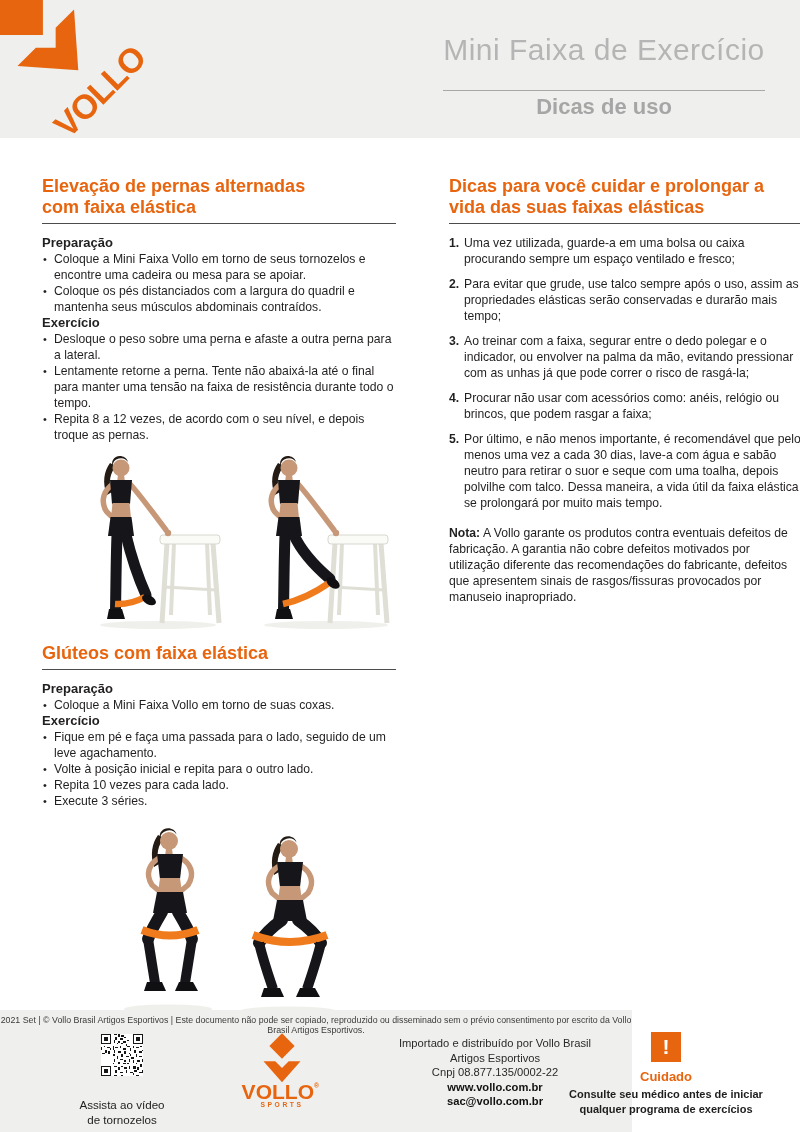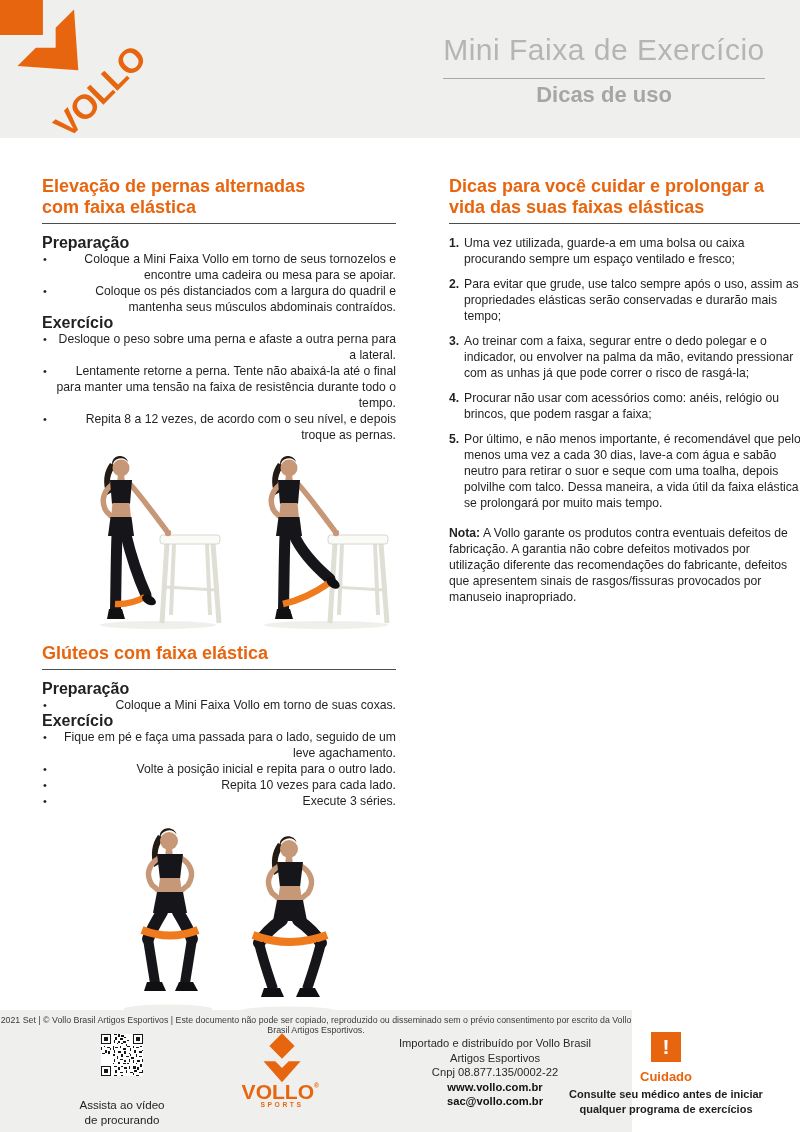--- a/index.html
+++ b/index.html
@@ -4,32 +4,32 @@
 <style>
   html,body{margin:0;padding:0;background:#fff;}
   .page{position:relative;width:800px;height:1132px;background:#ffffff;
         font-family:"Liberation Sans",sans-serif;color:#221f1f;overflow:hidden;}
 
   
   .header{position:absolute;left:0;top:0;width:800px;height:138px;background:#efefed;}
   .logo-svg{position:absolute;left:0;top:0;}
   .titleblock{position:absolute;left:443px;top:33px;width:322px;text-align:center;}
   .doc-title{font-size:30px;font-weight:400;color:#b5b5b5;letter-spacing:.5px;
-             padding-bottom:11px;border-bottom:1px solid #a8a8a8;white-space:nowrap;}
+             padding-bottom:23px;border-bottom:1px solid #a8a8a8;white-space:nowrap;}
   .doc-subtitle{font-size:22px;font-weight:700;color:#a6a6a6;margin-top:3px;}
 
   
   .col{position:absolute;top:176px;}
   .col-left{left:42px;width:354px;}
   .col-right{left:449px;width:352px;}
   h2.section{margin:0;font-size:18px;line-height:21px;font-weight:700;color:#e8650f;}
   .rule{height:0;border-top:1.5px solid #4c4c4c;margin-top:5px;}
-  .label{font-weight:700;font-size:16px;line-height:16px;margin-top:11px;}
+  .label{font-weight:700;font-size:13px;line-height:16px;margin-top:11px;}
   .bullets{margin:0;padding:0;list-style:none;font-size:12.2px;line-height:16px;}
-  .bullets li{position:relative;padding-left:12px;text-align:right;}
+  .bullets li{position:relative;padding-left:12px;}
   .bullets li::before{content:"•";position:absolute;left:1px;top:0;font-size:11px;}
   .numlist{margin-top:11px;font-size:12.2px;line-height:16px;}
   .numitem{position:relative;padding-left:15px;margin-bottom:9px;}
   .numitem .n{position:absolute;left:0;font-weight:700;}
   .note{font-size:12.2px;line-height:16px;margin-top:14px;}
   .note b{font-weight:700;}
   .fig{display:block;}
   .fig1{margin:10px 0 2px 24px;}
   .fig2{margin:12px 0 0 62px;}
   .sect2{margin-top:12px;}
@@ -253,21 +253,21 @@
         </g>
         <g fill="#161616">
           <path d="M2 2h3v3H2z"></path>
             <path d="M24 2h3v3h-3z"></path>
             <path d="M2 24h3v3H2z"></path>
           <path d="M9 0h2v1H9zM12 0h1v2h-1zM14 1h2v1h-2zM10 2h1v2h-1zM13 3h2v1h-2zM16 2h1v1h-1zM9 4h1v2H9zM12 5h1v1h-1zM15 5h2v1h-2zM18 4h1v1h-1zM11 6h1v1h-1zM14 6h1v1h-1zM17 7h1v1h-1zM0 9h1v2H0zM2 8h1v1H2zM4 9h2v1H4zM6 10h1v1H6zM3 11h1v2H3zM1 13h2v1H1zM5 12h1v2H5zM8 8h1v3H8zM10 9h2v1h-2zM13 8h1v2h-1zM15 10h2v1h-2zM18 8h2v1h-2zM20 10h1v2h-1zM9 11h1v2H9zM12 12h2v1h-2zM16 12h1v2h-1zM19 13h1v1h-1zM22 8h1v2h-1zM24 9h2v1h-2zM27 8h1v1h-1zM23 11h1v2h-1zM26 12h2v1h-2zM28 11h1v1h-1zM8 14h2v1H8zM11 15h1v2h-1zM14 14h1v2h-1zM17 15h2v1h-2zM20 14h1v1h-1zM9 17h1v2H9zM13 17h2v1h-2zM16 18h1v1h-1zM19 17h1v2h-1zM8 20h1v1H8zM12 19h1v2h-1zM15 20h2v1h-2zM18 20h1v1h-1zM21 16h2v1h-2zM24 14h1v2h-1zM26 15h2v1h-2zM22 18h1v2h-1zM25 18h2v1h-2zM28 17h1v2h-1zM24 20h1v1h-1zM27 21h1v1h-1zM9 22h2v1H9zM12 23h1v2h-1zM14 22h1v1h-1zM16 23h2v1h-2zM19 22h1v2h-1zM10 25h1v2h-1zM13 26h2v1h-2zM17 25h1v2h-1zM20 26h2v1h-2zM9 28h2v1H9zM14 28h1v1h-1zM22 22h2v2h-2zM25 23h1v2h-1zM27 22h1v1h-1zM23 25h2v1h-2zM26 26h2v1h-2zM22 27h1v1h-1zM24 28h2v1h-2zM28 25h1v2h-1z"></path>
         </g>
       </svg>
       <div class="qrcaption">
         <div>Assista ao vídeo</div>
-        <div>de procurando</div>
+        <div>de tornozelos</div>
       </div>
     </div>
 
     <div class="fblock brandblock">
       <svg width="120" height="80" viewBox="-60 -42 120 95">
         <g fill="#e8650f">
           <polygon points="0,-38 15,-23 0,-8 -15,-23"></polygon>
           <path d="M-22 -5 L-8 -5 L0 3 L8 -5 L22 -5 L0 20 Z"></path>
           <text x="-2" y="40" text-anchor="middle" font-size="25" font-weight="800" font-family="Liberation Sans, sans-serif" letter-spacing="0">
             <tspan>VOLLO</tspan><tspan dy="-13" font-size="8">®</tspan>

